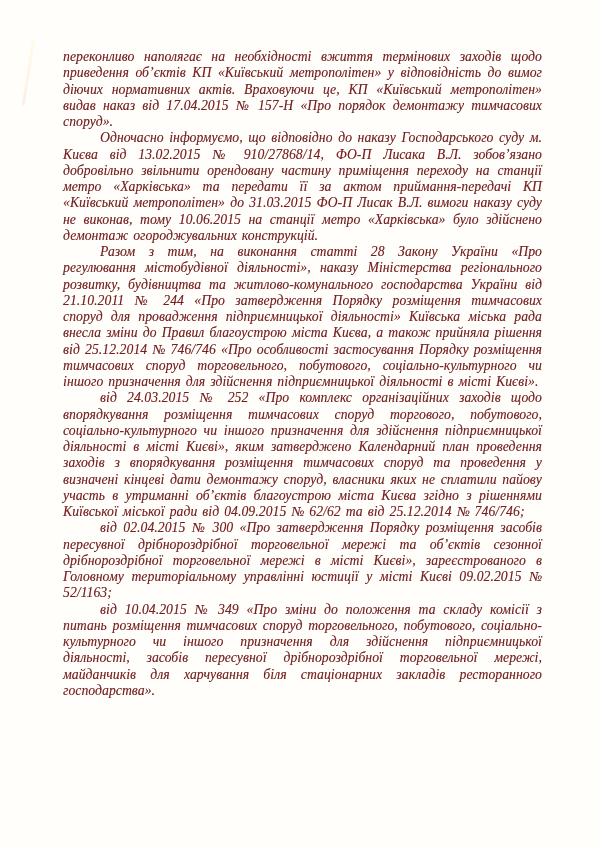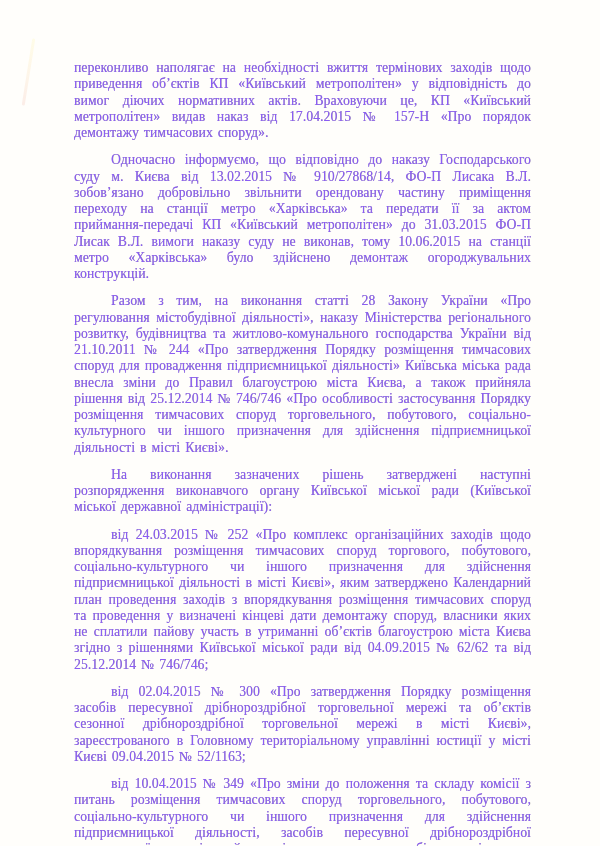--- a/index.html
+++ b/index.html
@@ -14,31 +14,32 @@
     background: #fffefb;
     overflow: hidden;
   }
   .content {
     position: absolute;
     top: 49px;
     left: 63px;
     width: 479px;
   }
   .content p {
-    margin: 11px;
+    margin: 0;
     padding: 0;
     font-family: "Liberation Serif", "DejaVu Serif", serif;
     font-size: 13.6px;
     line-height: 16.25px;
     text-align: justify;
     text-indent: 37px;
-    color: #8b5cf6;
+    color: #7f1d1d;
     letter-spacing: 0.1px;
     word-spacing: 1.5px;
     text-shadow: 0.2px 0.2px 0.4px rgba(45,45,48,0.45);
+    font-style: italic;
   }
   .content p.no-indent {
     text-indent: 0;
   }
   
   .smudge {
     position: absolute;
     left: 27px;
     top: 38px;
     width: 3px;
@@ -51,18 +52,17 @@
 </style>
 </head>
 <body>
 
 <div class="page">
   <div class="smudge"></div>
   <div class="content">
     <p class="no-indent">переконливо наполягає на необхідності вжиття термінових заходів щодо приведення об’єктів КП «Київський метрополітен» у відповідність до вимог діючих нормативних актів. Враховуючи це, КП «Київський метрополітен» видав наказ від 17.04.2015 № 157-Н «Про порядок демонтажу тимчасових споруд».</p>
     <p>Одночасно інформуємо, що відповідно до наказу Господарського суду м. Києва від 13.02.2015 № 910/27868/14, ФО-П Лисака В.Л. зобов’язано добровільно звільнити орендовану частину приміщення переходу на станції метро «Харківська» та передати її за актом приймання-передачі КП «Київський метрополітен» до 31.03.2015 ФО-П Лисак В.Л. вимоги наказу суду не виконав, тому 10.06.2015 на станції метро «Харківська» було здійснено демонтаж огороджувальних конструкцій.</p>
     <p>Разом з тим, на виконання статті 28 Закону України «Про регулювання містобудівної діяльності», наказу Міністерства регіонального розвитку, будівництва та житлово-комунального господарства України від 21.10.2011 № 244 «Про затвердження Порядку розміщення тимчасових споруд для провадження підприємницької діяльності» Київська міська рада внесла зміни до Правил благоустрою міста Києва, а також прийняла рішення від 25.12.2014 № 746/746 «Про особливості застосування Порядку розміщення тимчасових споруд торговельного, побутового, соціально-культурного чи іншого призначення для здійснення підприємницької діяльності в місті Києві».</p>
-    <p>На виконання зазначених рішень затверджені наступні розпорядження виконавчого органу Київської міської ради (Київської міської державної адміністрації):</p>
     <p>від 24.03.2015 № 252 «Про комплекс організаційних заходів щодо впорядкування розміщення тимчасових споруд торгового, побутового, соціально-культурного чи іншого призначення для здійснення підприємницької діяльності в місті Києві», яким затверджено Календарний план проведення заходів з впорядкування розміщення тимчасових споруд та проведення у визначені кінцеві дати демонтажу споруд, власники яких не сплатили пайову участь в утриманні об’єктів благоустрою міста Києва згідно з рішеннями Київської міської ради від 04.09.2015 № 62/62 та від 25.12.2014 № 746/746;</p>
-    <p>від 02.04.2015 № 300 «Про затвердження Порядку розміщення засобів пересувної дрібнороздрібної торговельної мережі та об’єктів сезонної дрібнороздрібної торговельної мережі в місті Києві», зареєстрованого в Головному територіальному управлінні юстиції у місті Києві 09.04.2015 № 52/1163;</p>
+    <p>від 02.04.2015 № 300 «Про затвердження Порядку розміщення засобів пересувної дрібнороздрібної торговельної мережі та об’єктів сезонної дрібнороздрібної торговельної мережі в місті Києві», зареєстрованого в Головному територіальному управлінні юстиції у місті Києві 09.02.2015 № 52/1163;</p>
     <p>від 10.04.2015 № 349 «Про зміни до положення та складу комісії з питань розміщення тимчасових споруд торговельного, побутового, соціально-культурного чи іншого призначення для здійснення підприємницької діяльності, засобів пересувної дрібнороздрібної торговельної мережі, майданчиків для харчування біля стаціонарних закладів ресторанного господарства».</p>
   </div>
 </div>
 
 </body></html>

